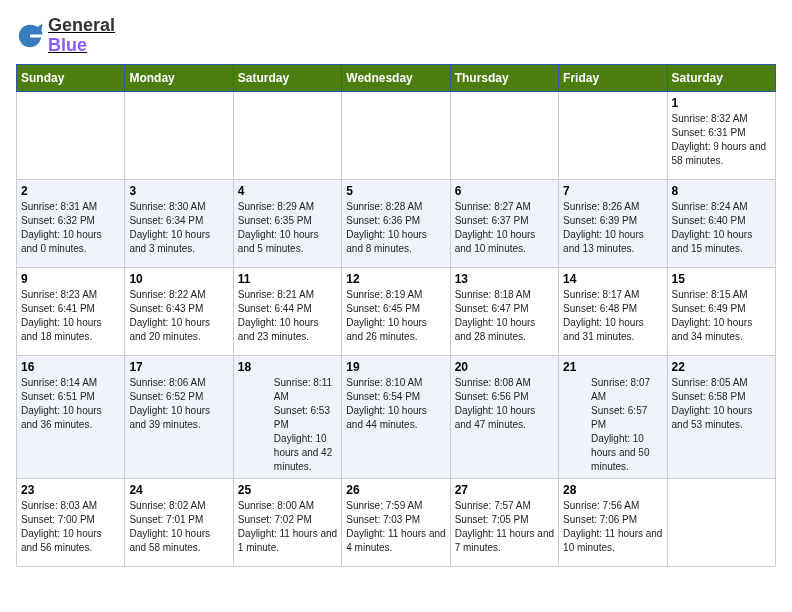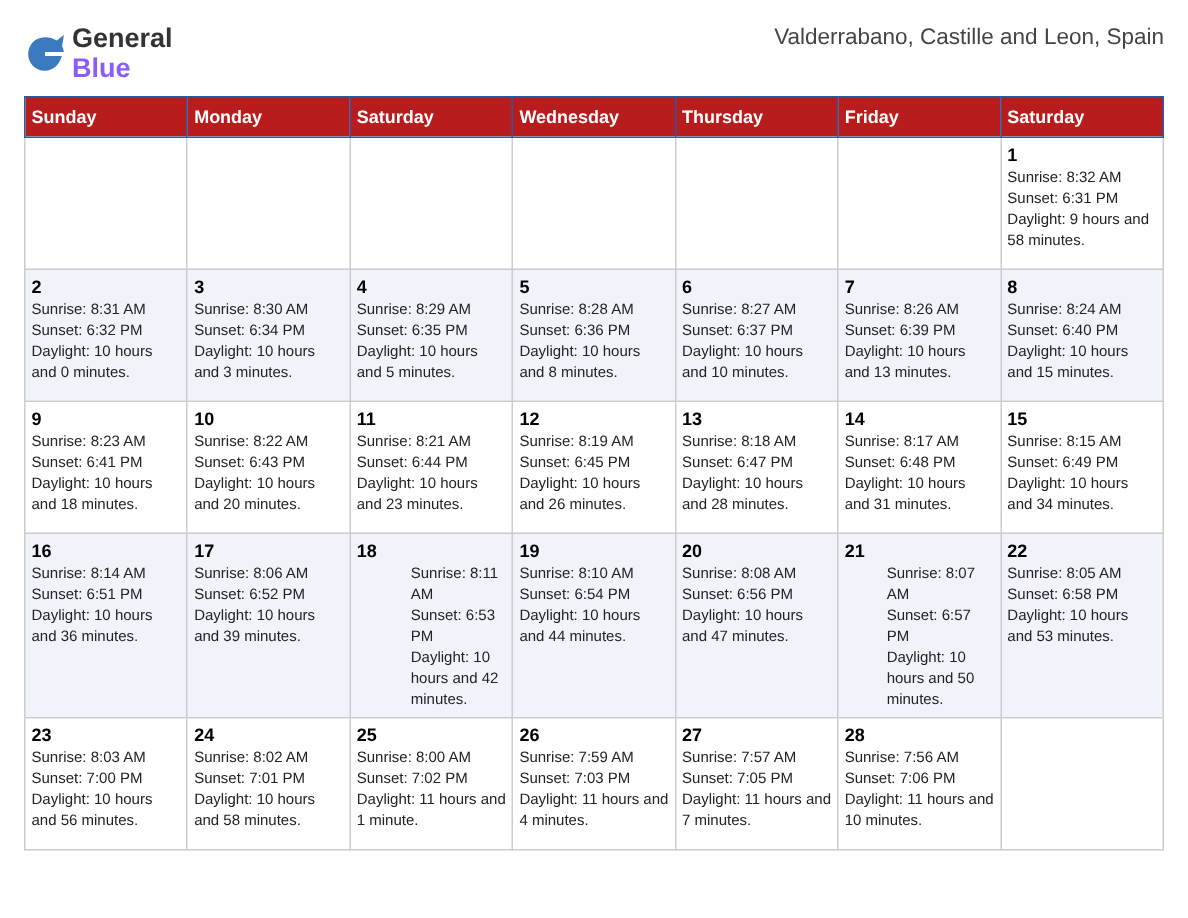--- a/index.html
+++ b/index.html
@@ -13,20 +13,21 @@
     .header-area {
       display: flex;
       justify-content: space-between;
       align-items: flex-start;
       margin-bottom: 8px;
     }
     .logo {
       display: flex;
       align-items: center;
       gap: 4px;
+      text-decoration: underline;
     }
     .logo-text {
       font-size: 18px;
       font-weight: bold;
       line-height: 1.1;
     }
     .logo-general { color: #333; }
     .logo-blue { color: #8b5cf6; }
     .logo-icon {
       width: 28px;
@@ -43,21 +44,21 @@
     .location-title {
       font-size: 15px;
       color: #444;
     }
     table {
       width: 100%;
       border-collapse: collapse;
       font-size: 11px;
     }
     thead tr {
-      background-color: #b91c1c;
+      background-color: #4d7c0f;
       color: white;
     }
     thead th {
       padding: 6px 4px;
       text-align: left;
       font-size: 12px;
       font-weight: bold;
       border: 1px solid #2a5a9f;
     }
     tbody td {
@@ -95,21 +96,20 @@
     <svg class="logo-icon" viewBox="0 0 40 40">
       <path d="M20 4 C10 4 4 12 4 20 C4 28 10 36 20 36 C28 36 34 30 36 22 L20 22 L20 18 L38 18 C37 9 29 4 20 4 Z" fill="#3a7abf"></path>
       <path d="M30 8 L38 2 L36 14 Z" fill="#3a7abf"></path>
     </svg>
     <div class="logo-text">
       <span class="logo-general">General</span><br>
       <span class="logo-blue">Blue</span>
     </div>
   </div>
   <div class="title-area">
-    <div class="location-title">Valderrabano, Castille and Leon, Spain</div>
   </div>
 </div>
 
 <table>
   <thead>
     <tr>
     <th>Sunday</th>
         <th>Monday</th>
         <th>Saturday</th>
         <th>Wednesday</th>

